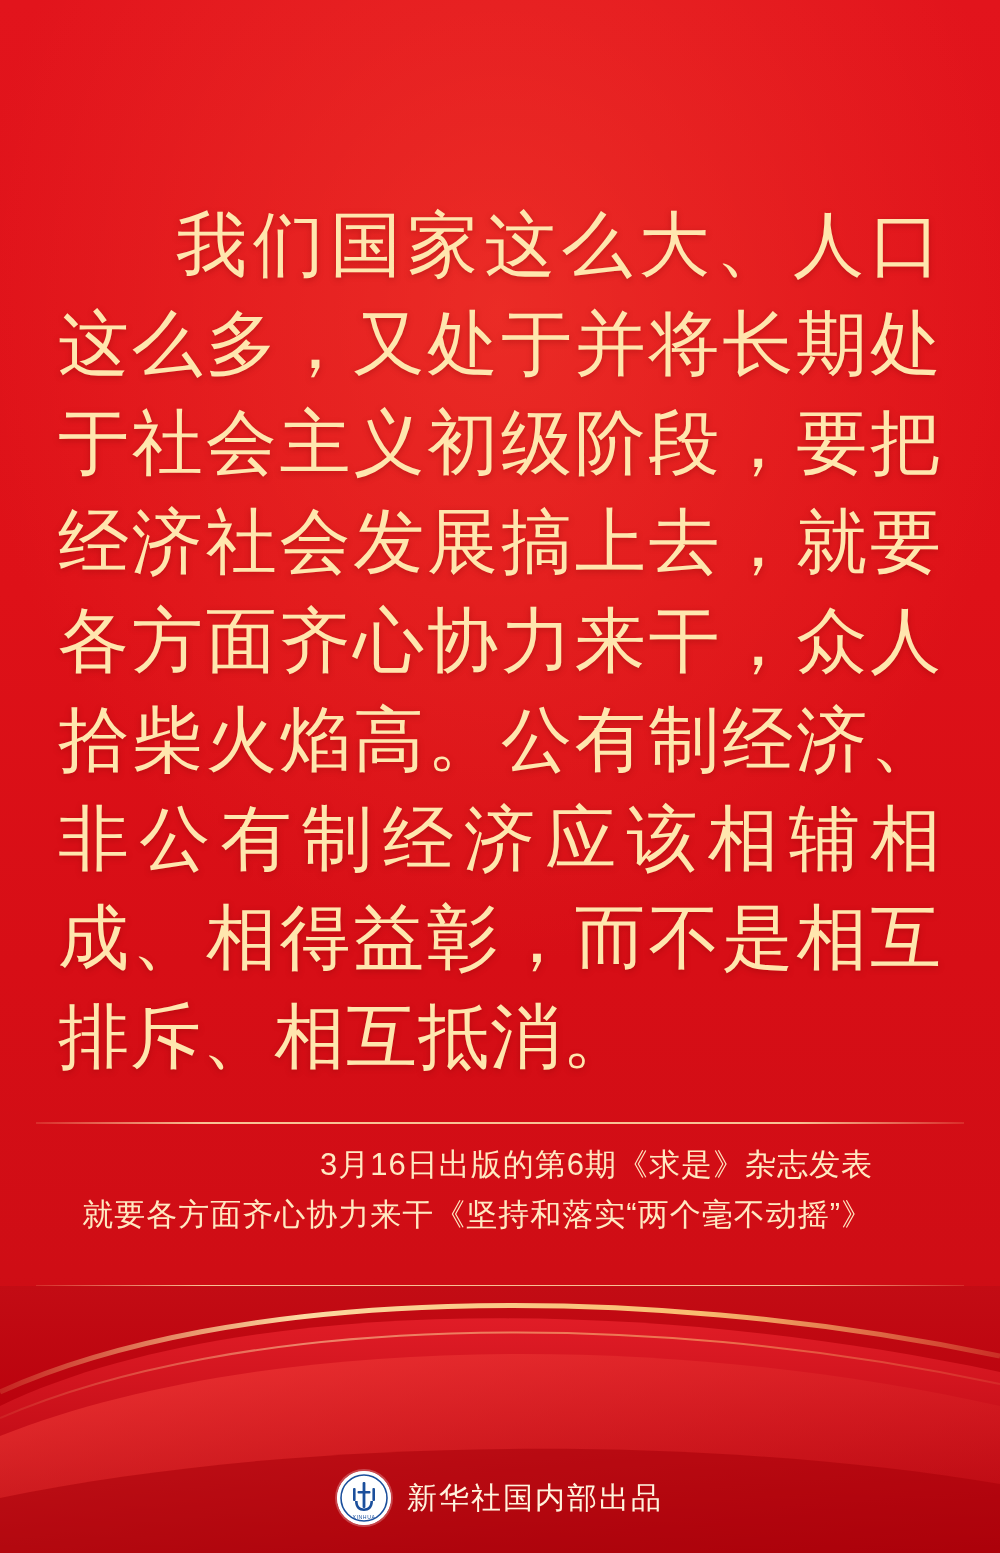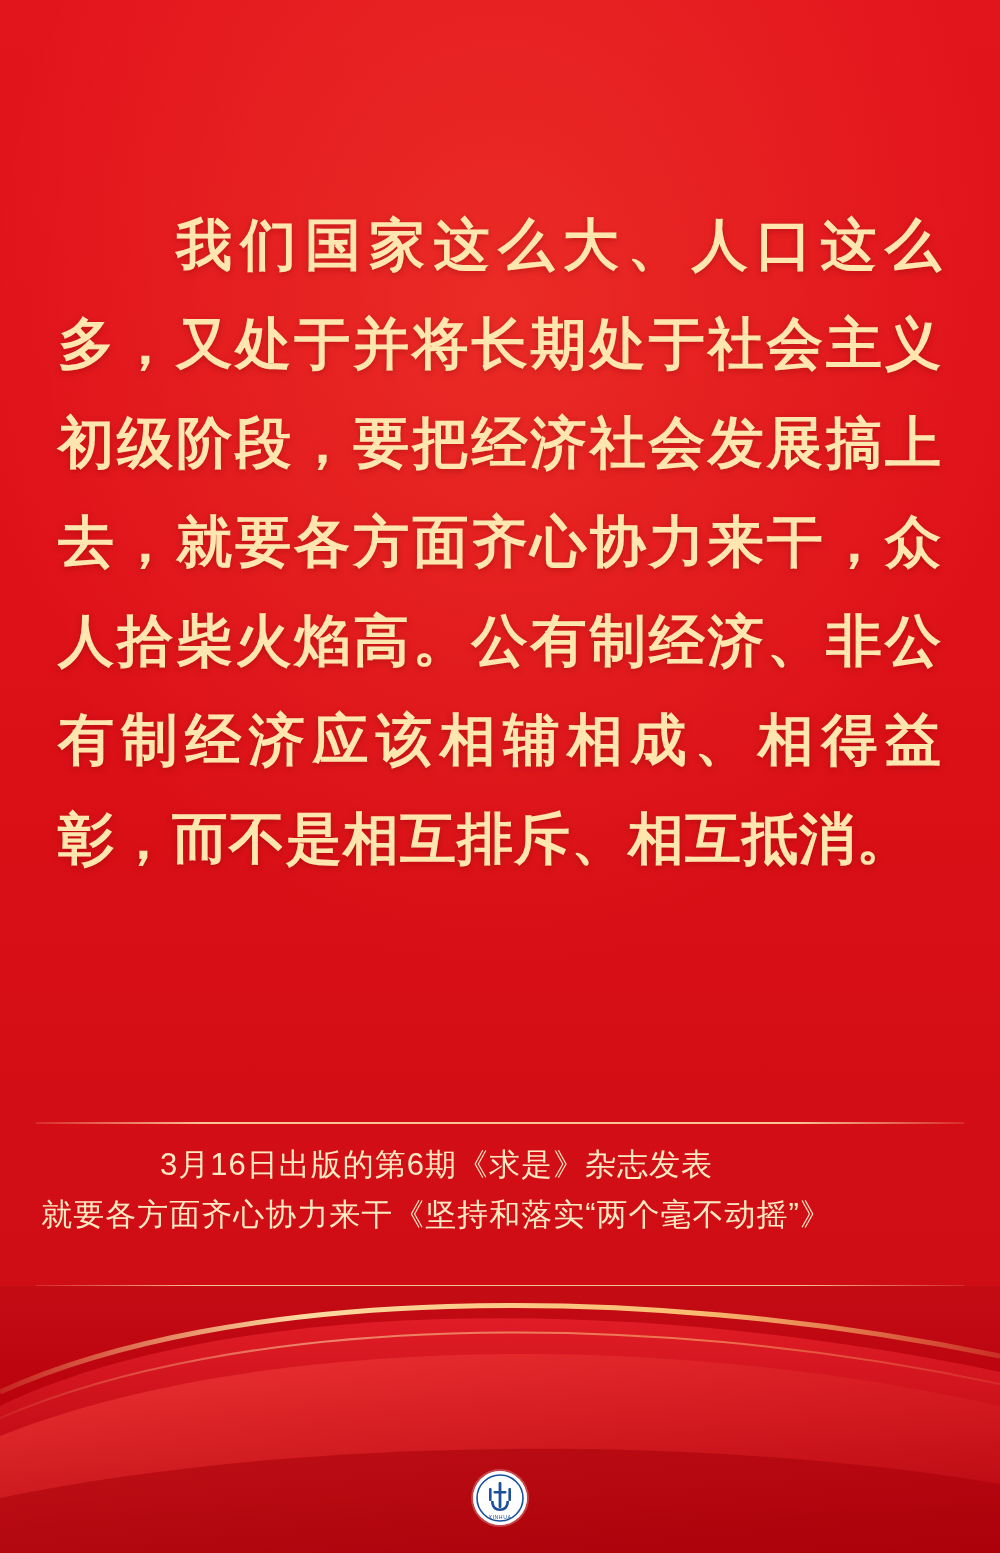--- a/index.html
+++ b/index.html
@@ -31,22 +31,22 @@
     position: absolute;
     left: 0;
     top: 196px;
     width: 1000px;
     padding: 0 58px;
     box-sizing: border-box;
   }
   .quote {
     color: #ffe6ae;
     font-family: "Liberation Serif", "DejaVu Serif", serif;
-    font-weight: bold;
-    font-size: 56px;
+    font-weight: normal;
+    font-size: 71px;
     line-height: 99px;
     letter-spacing: 1px;
     text-indent: 118px;
     text-align: justify;
     text-justify: inter-ideograph;
     text-shadow: 0 2px 6px rgba(120, 0, 0, 0.35);
   }
   
   .rule {
     position: absolute;
@@ -56,21 +56,21 @@
     background: linear-gradient(90deg, rgba(255, 222, 160, 0.15) 0%, rgba(255, 226, 170, 0.85) 18%, rgba(255, 226, 170, 0.85) 82%, rgba(255, 222, 160, 0.15) 100%);
   }
   .rule-top { top: 1122px; }
   .rule-bottom { top: 1285px; }
 
   .source {
     position: absolute;
     left: 0;
     top: 1140px;
     width: 873px;
-    text-align: center;
+    text-align: right;
     color: #ffe9c2;
     font-family: "Liberation Sans", sans-serif;
     font-size: 31px;
     line-height: 50px;
     letter-spacing: 1px;
   }
   .source .line2 {
     white-space: nowrap;
   }
 
@@ -169,15 +169,16 @@
         <g fill="#1b4f9c">
           <rect x="25.6" y="11" width="2.8" height="26" rx="1"></rect>
           <rect x="16" y="17" width="2.6" height="13" rx="1"></rect>
           <rect x="35.4" y="17" width="2.6" height="13" rx="1"></rect>
           <path d="M18 30 C18 37, 22 40, 27 40 C32 40, 36 37, 36 30 L33.4 30 C33.4 35.4, 30.6 37.4, 27 37.4 C23.4 37.4, 20.6 35.4, 20.6 30 Z"></path>
           <rect x="20.5" y="20" width="13" height="2.4" rx="1"></rect>
         </g>
         <text x="27" y="48" font-family="Liberation Sans, sans-serif" font-size="5.2" fill="#1b4f9c" text-anchor="middle" letter-spacing="0.6">XINHUA</text>
       </svg>
     </div>
+    <div class="footer-text">新华社国内部出品</div>
   </div>
 
 </div>
 
 </body></html>

